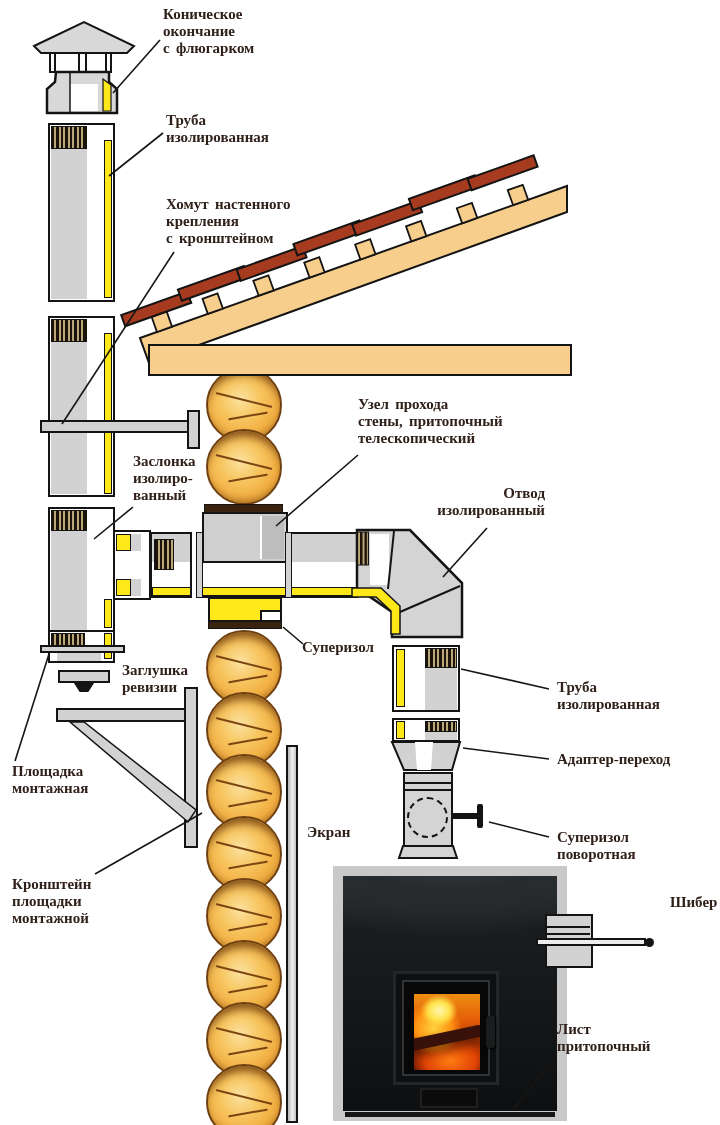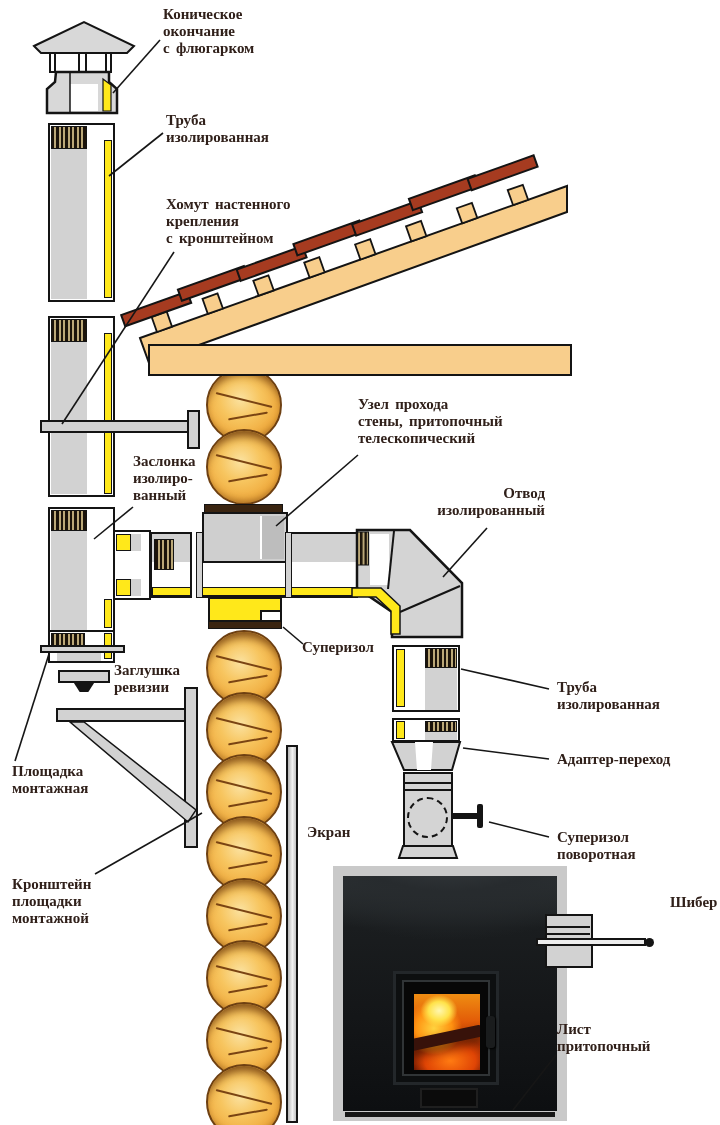--- a/index.html
+++ b/index.html
@@ -259,21 +259,21 @@
         <span>изолиро-</span>
         <span>ванный</span>
       </div>
       <div class="label" style="top: 485px; right: 175px; text-align: right;">
         <span>Отвод</span>
         <span>изолированный</span>
       </div>
       <div class="label" style="top: 639px; left: 302px;">
         <span>Суперизол</span>
       </div>
-      <div class="label" style="top: 662px; left: 114px;">
+      <div class="label" style="top: 662px; left: 122px;">
         <span>Заглушка</span>
         <span>ревизии</span>
       </div>
       <div class="label" style="top: 763px; left: 12px;">
         <span>Площадка</span>
         <span>монтажная</span>
       </div>
       <div class="label" style="top: 679px; left: 557px;">
         <span>Труба</span>
         <span>изолированная</span>

